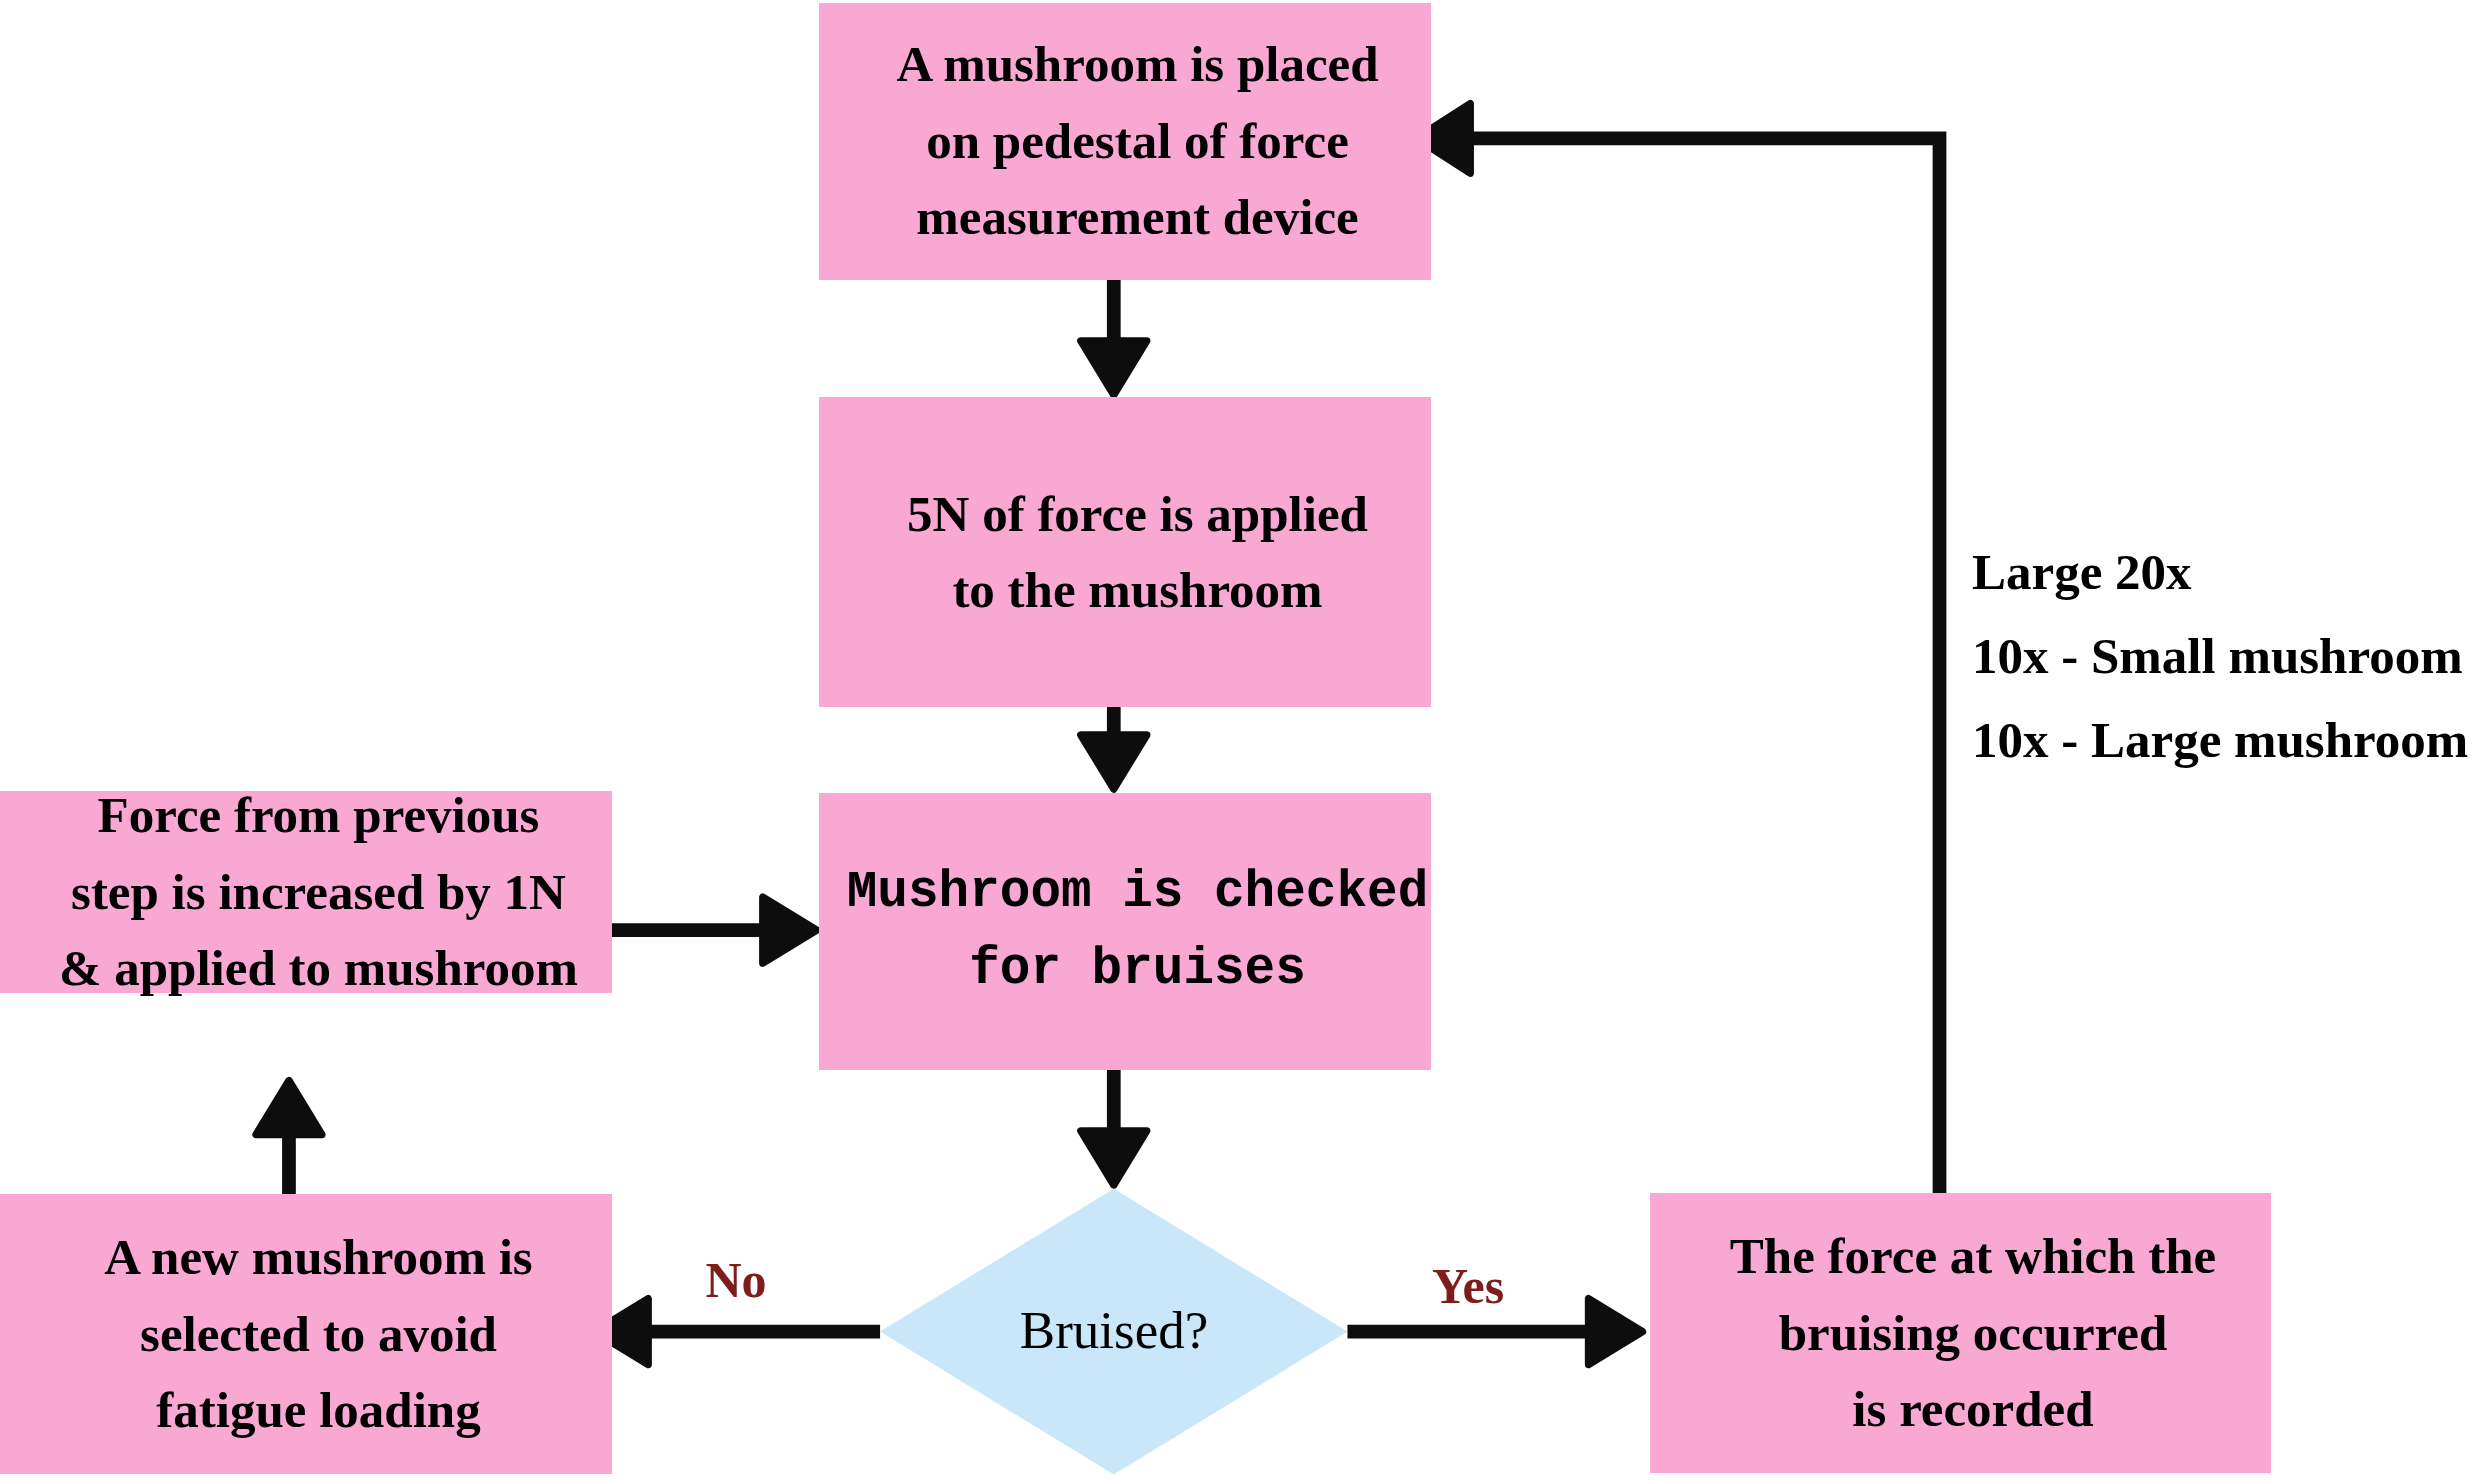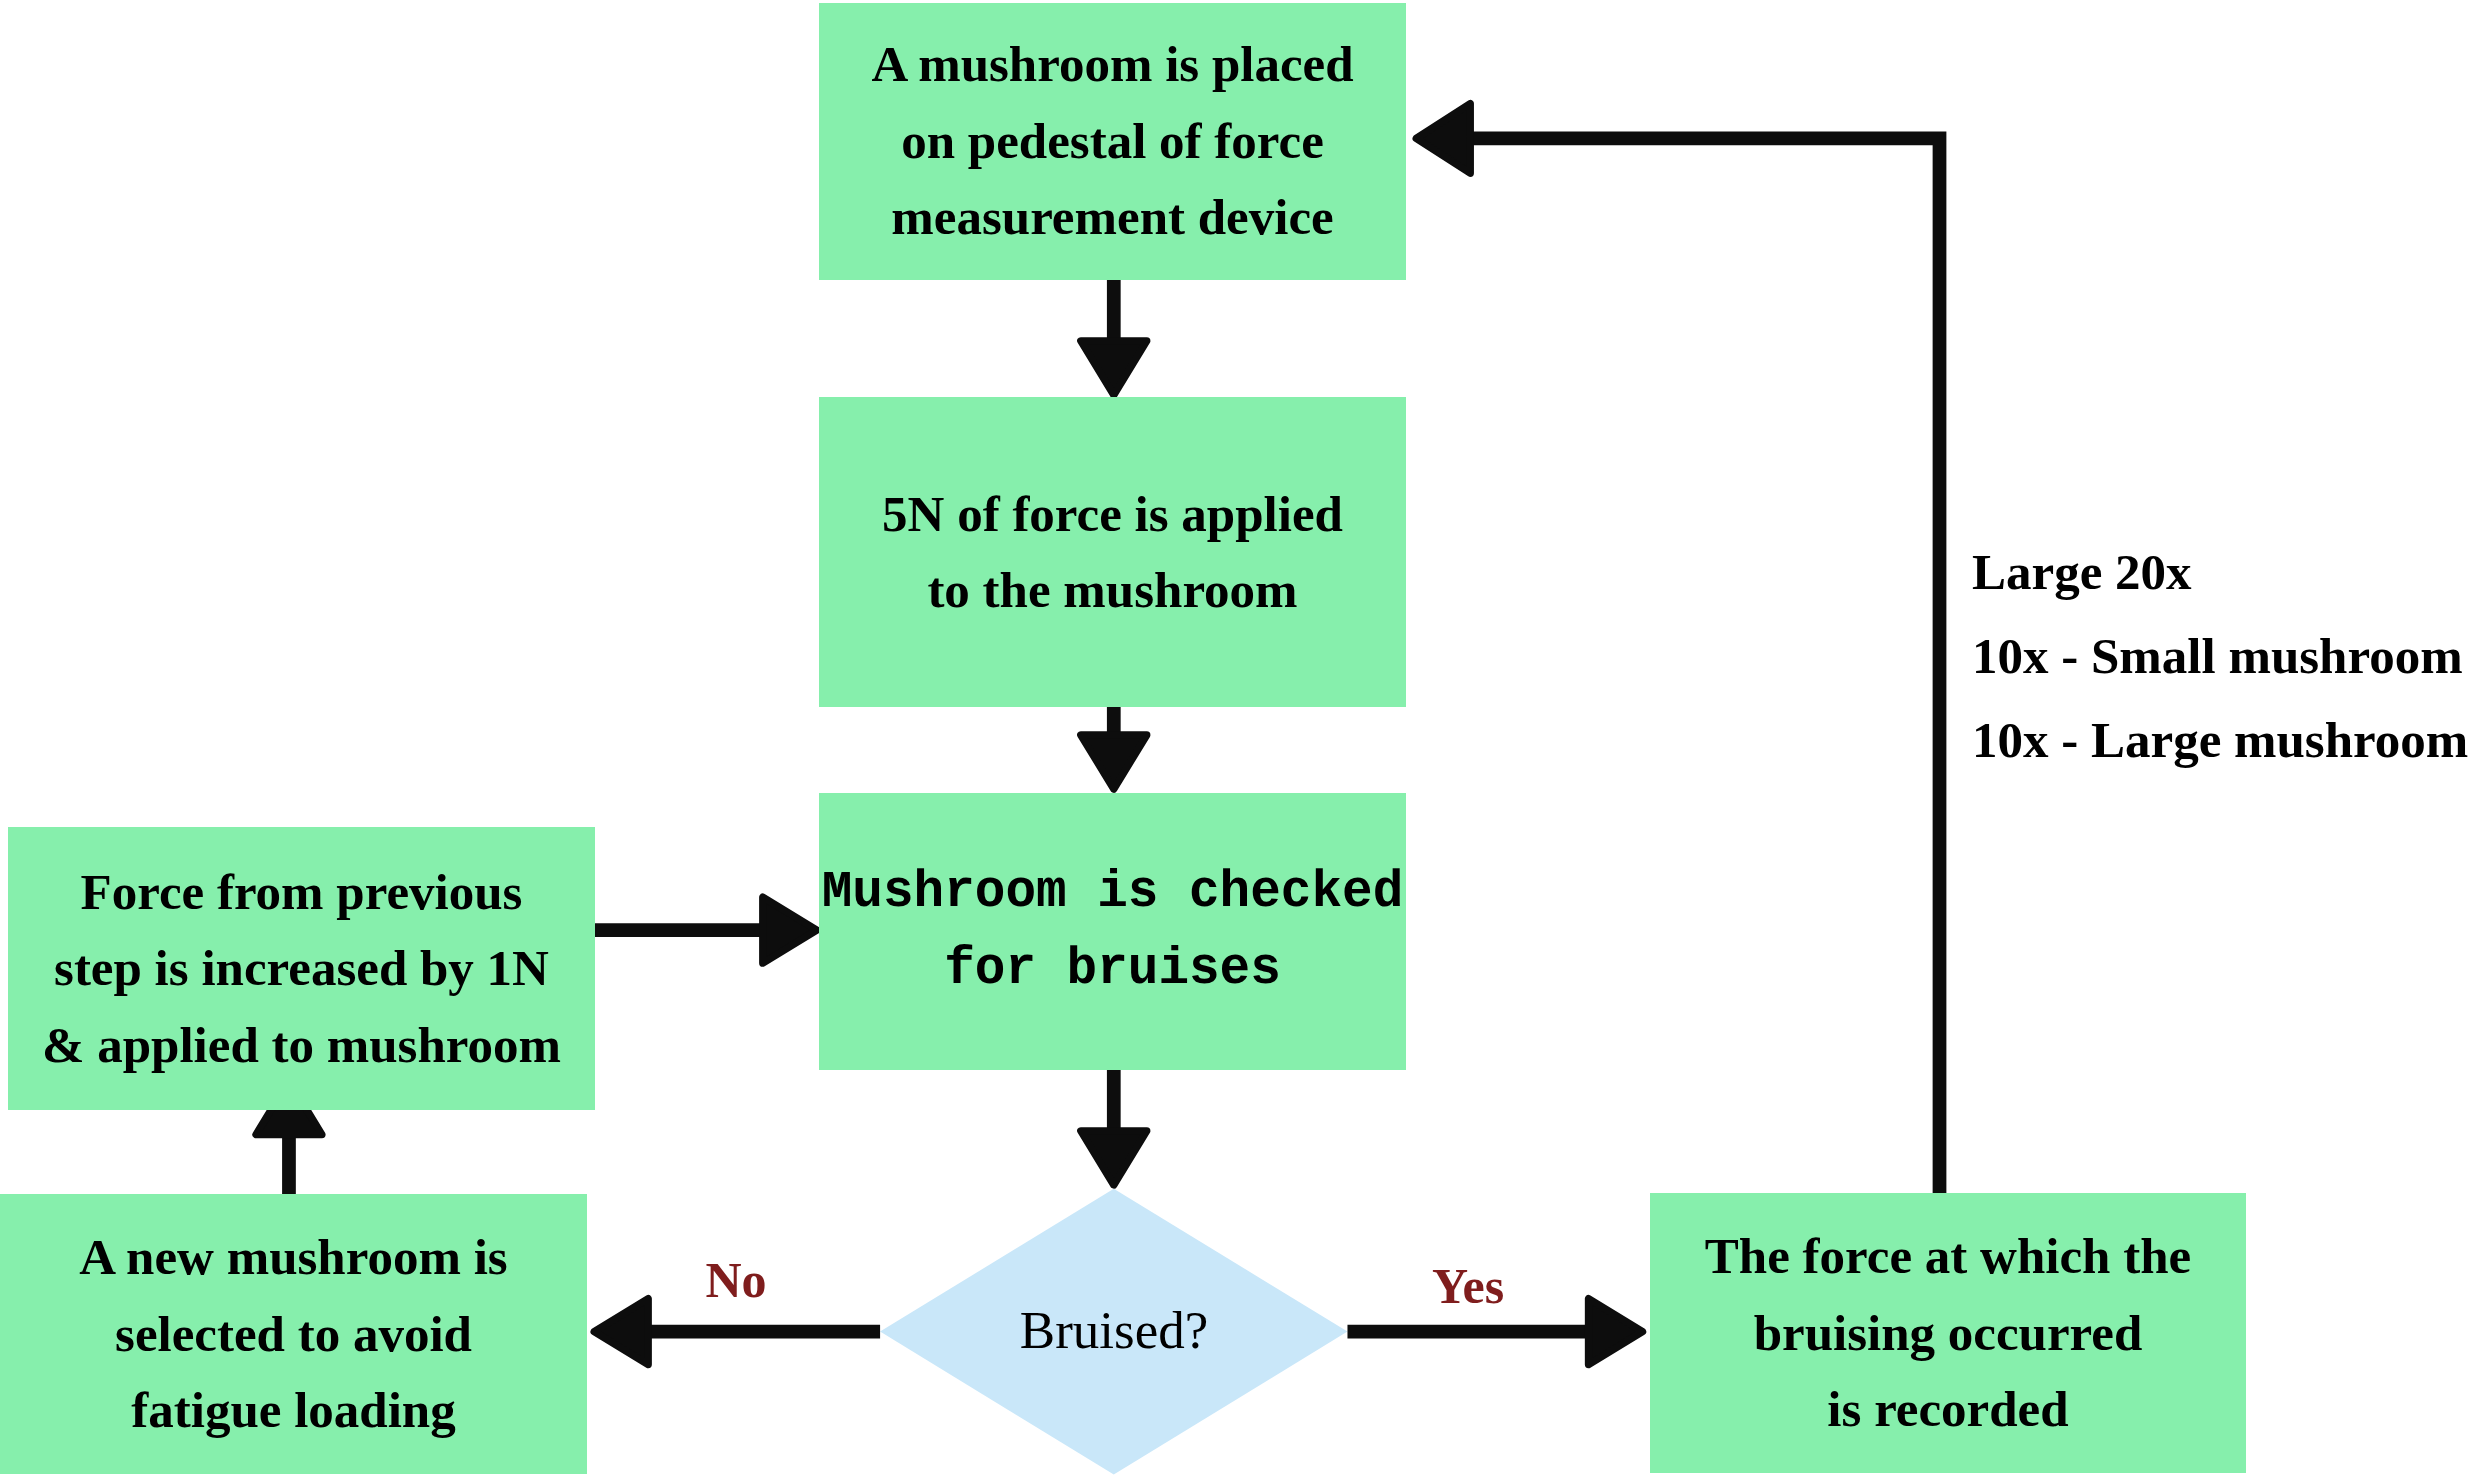--- a/index.html
+++ b/index.html
@@ -11,30 +11,31 @@
     font-family: "Liberation Serif", serif;
     overflow: hidden;
   }
   .connectors {
     position: absolute;
     left: 0; top: 0;
     width: 2475px; height: 1481px;
   }
   .node {
     position: absolute;
-    background: #86efac;
+    background: #f9a8d4;
     display: flex;
     align-items: center;
     justify-content: center;
     text-align: center;
     font-weight: bold;
     font-size: 51px;
     line-height: 1.5;
     color: #000000;
     white-space: pre-line;
+    padding-left: 25px;
   }
   .decision-label {
     position: absolute;
     left: 1114px; top: 1332px;
     transform: translate(-50%, -54%);
     font-weight: normal;
     font-size: 53px;
     color: #000000;
     white-space: nowrap;
   }
@@ -52,21 +53,21 @@
     position: absolute;
     left: 1972px; top: 530px;
     font-weight: bold;
     font-size: 51px;
     color: #000000;
   }
   .note .note-line { height: 84px; line-height: 84px; white-space: nowrap; }
   #node-place    { left: 819px;  top: 2.7px;    width: 587px; height: 277px; }
   #node-apply    { left: 819px;  top: 397px;  width: 587px; height: 310px; }
   #node-check    { left: 819px;  top: 793px;  width: 587px; height: 277px; font-family: Liberation Mono, monospace; }
-  #node-increase { left: 8px;    top: 791px;  width: 587px; height: 283px; margin-top: 36px; }
+  #node-increase { left: 0px;    top: 791px;  width: 587px; height: 202px; }
   #node-new      { left: 0px;    top: 1194px; width: 587px; height: 280px; }
   #node-record   { left: 1650px; top: 1193px; width: 596px; height: 280px; }
 </style>
 </head>
 <body>
 
 <div class="canvas">
 
   <svg class="connectors" viewBox="0 0 2700 1616">
 

